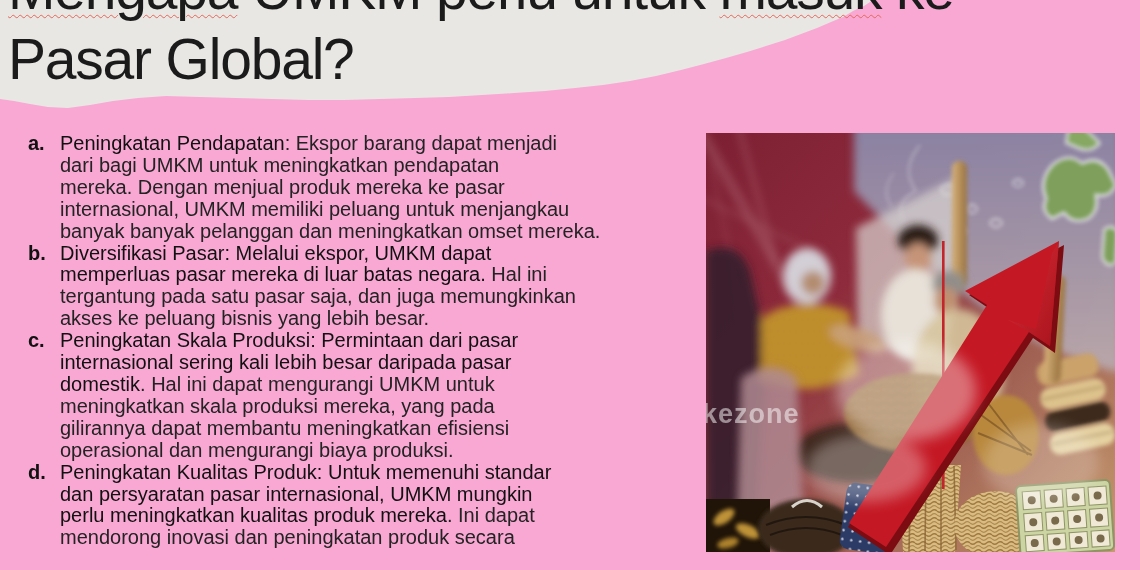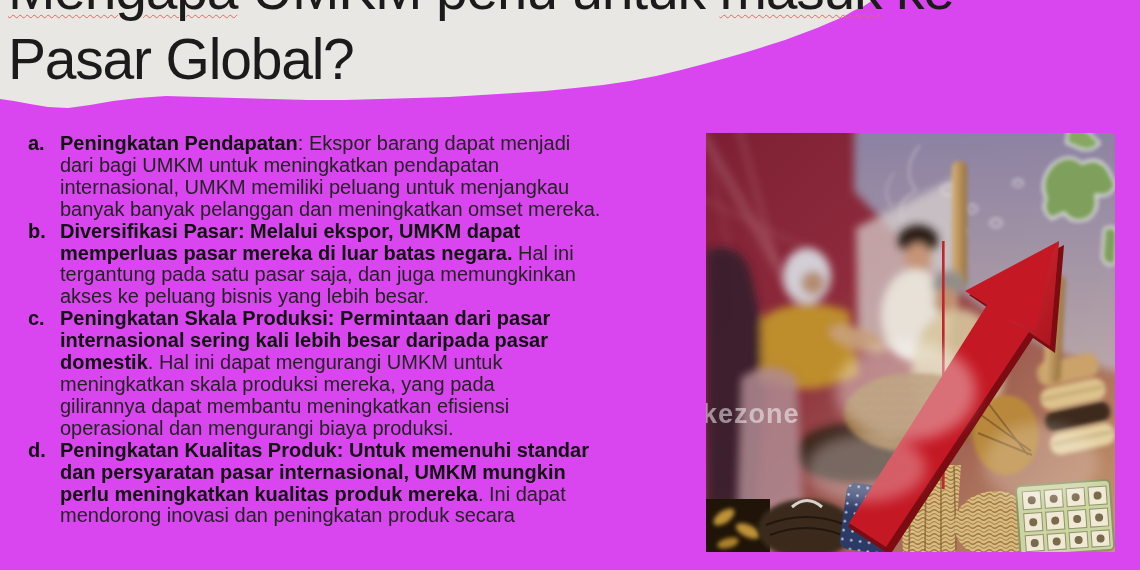--- a/index.html
+++ b/index.html
@@ -1,20 +1,20 @@
 <!DOCTYPE html>
 <html><head>
 <meta charset="utf-8">
 <style>
   html,body{margin:0;padding:0;background:#ffffff;}
   .slide{
     position:relative;
     width:1140px;height:570px;
     overflow:hidden;
-    background:#d946ef;
+    background:#f9a8d4;
     font-family:"Liberation Sans", sans-serif;
   }
   
   .torn-svg{position:absolute;left:0;top:0;z-index:1;}
   
   .title-block{
     position:absolute;left:8px;top:-46px;z-index:2;
     color:#1b1b1b;
     font-size:57px;line-height:70px;
     font-weight:400;letter-spacing:-1.2px;
@@ -28,21 +28,21 @@
     text-underline-offset:5px;
   }
   
   .list-block{
     position:absolute;left:28px;top:133px;width:640px;z-index:2;
     color:#232323;font-size:20px;line-height:21.9px;
   }
   .li-row{display:flex;}
   .li-label{width:32px;flex:0 0 32px;font-weight:700;color:#111;}
   .li-line{white-space:pre;}
-  .li-line .b{font-weight:700;color:#111;}
+  .li-line .b{font-weight:400;color:#111;}
   
   .photo{position:absolute;left:706px;top:133px;width:409px;height:326px;z-index:2;}
   .photo svg{display:block;}
   .wm{font-family:"Liberation Sans",sans-serif;font-weight:700;font-size:27px;fill:#ffffff;opacity:.5;letter-spacing:1px;}
 </style>
 </head>
 <body>
 
 <div class="slide">
 
@@ -54,20 +54,21 @@
       <div class="title-line"><span class="misspelled">Mengapa</span><span> UMKM perlu untuk </span><span class="misspelled">masuk</span><span> ke</span></div>
       <div class="title-line"><span>Pasar Global?</span></div>
     </div>
 
   <div class="list-block">
       <div class="li-row">
         <div class="li-label">a.</div>
         <div class="li-body">
           <div class="li-line"><span class="b">Peningkatan Pendapatan</span><span>: Ekspor barang dapat menjadi</span></div>
           <div class="li-line"><span>dari bagi UMKM untuk meningkatkan pendapatan</span></div>
+          <div class="li-line"><span>mereka. Dengan menjual produk mereka ke pasar</span></div>
           <div class="li-line"><span>internasional, UMKM memiliki peluang untuk menjangkau</span></div>
           <div class="li-line"><span>banyak banyak pelanggan dan meningkatkan omset mereka.</span></div>
         </div>
       </div>
       <div class="li-row">
         <div class="li-label">b.</div>
         <div class="li-body">
           <div class="li-line"><span class="b">Diversifikasi Pasar: Melalui ekspor, UMKM dapat</span></div>
           <div class="li-line"><span class="b">memperluas pasar mereka di luar batas negara.</span><span> Hal ini</span></div>
           <div class="li-line"><span>tergantung pada satu pasar saja, dan juga memungkinkan</span></div>

